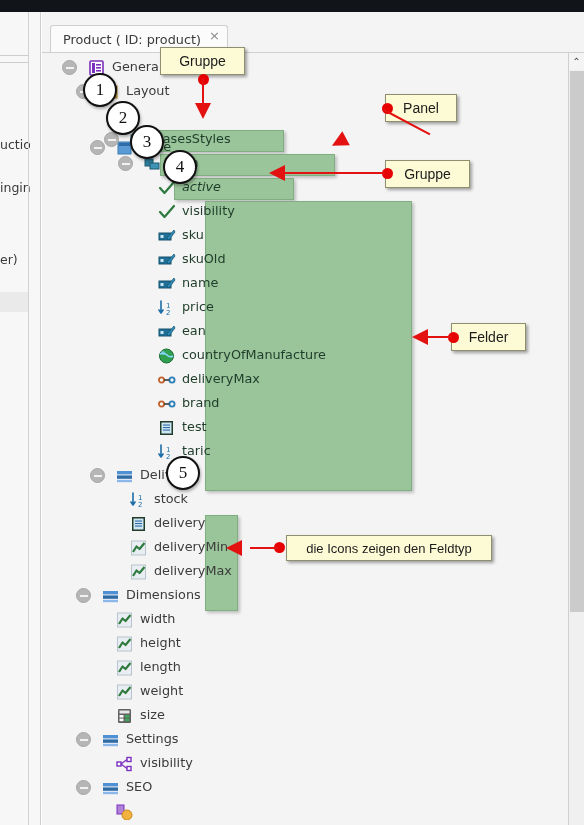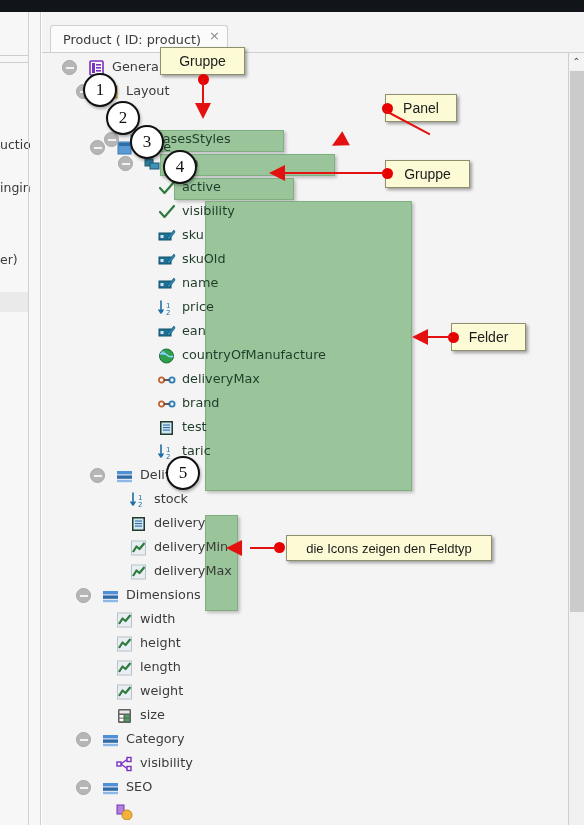--- a/index.html
+++ b/index.html
@@ -257,21 +257,21 @@
               </svg>
             </span>
             <span class="lbl" style="position: absolute; left: 126px; top: 5px;">Main</span>
           </div>
           <div class="row greensel" style="position: absolute; left: 0px; top: 123px; width: 510px;">
             <span class="ic" style="left: 116px; top: 4px;">
               <svg width="18" height="16" viewBox="0 0 18 16">
                 <path d="M2 8 L6.5 13 L16 2" fill="none" stroke="#2f7a3e" stroke-width="2.2" stroke-linecap="round" stroke-linejoin="round"></path>
               </svg>
             </span>
-            <span class="lbl" style="position: absolute; left: 140px; top: 5px;">active</span>
+            <span class="lbl" style="position: absolute; left: 140px; top: 5px; font-style: italic;">active</span>
           </div>
           <div class="row greensel" style="position: absolute; left: 0px; top: 147px; width: 510px;">
             <span class="ic" style="left: 116px; top: 4px;">
               <svg width="18" height="16" viewBox="0 0 18 16">
                 <path d="M2 8 L6.5 13 L16 2" fill="none" stroke="#2f7a3e" stroke-width="2.2" stroke-linecap="round" stroke-linejoin="round"></path>
               </svg>
             </span>
             <span class="lbl" style="position: absolute; left: 140px; top: 5px;">visibility</span>
           </div>
           <div class="row greensel" style="position: absolute; left: 0px; top: 171px; width: 510px;">
@@ -489,21 +489,21 @@
           </div>
           <div class="row group" style="position: absolute; left: 0px; top: 675px; width: 510px;">
             <div class="toggle" style="left: 34px; top: 4px;"></div>
             <span class="ic" style="left: 60px; top: 4px;">
               <svg width="18" height="16" viewBox="0 0 18 16">
                 <rect x="1" y="3" width="15" height="3.4" fill="#4f90d4"></rect>
                 <rect x="1" y="7.4" width="15" height="3.4" fill="#2f6ca8"></rect>
                 <rect x="1" y="11.8" width="15" height="2.4" fill="#8bb8e8"></rect>
               </svg>
             </span>
-            <span class="lbl" style="position: absolute; left: 84px; top: 5px;">Category</span>
+            <span class="lbl" style="position: absolute; left: 84px; top: 5px;">Settings</span>
           </div>
           <div class="row group" style="position: absolute; left: 0px; top: 699px; width: 510px;">
             <span class="ic" style="left: 74px; top: 4px;">
               <svg width="18" height="16" viewBox="0 0 18 16">
                 <rect x="1" y="6" width="4" height="4" fill="#fff" stroke="#7b2fbe" stroke-width="1.4"></rect>
                 <rect x="11" y="1.5" width="4" height="4" fill="#fff" stroke="#7b2fbe" stroke-width="1.4"></rect>
                 <rect x="11" y="10.5" width="4" height="4" fill="#fff" stroke="#7b2fbe" stroke-width="1.4"></rect>
                 <path d="M5 8 L11 3.5 M5 8 L11 12.5" stroke="#7b2fbe" stroke-width="1.3" fill="none"></path>
               </svg>
             </span>

